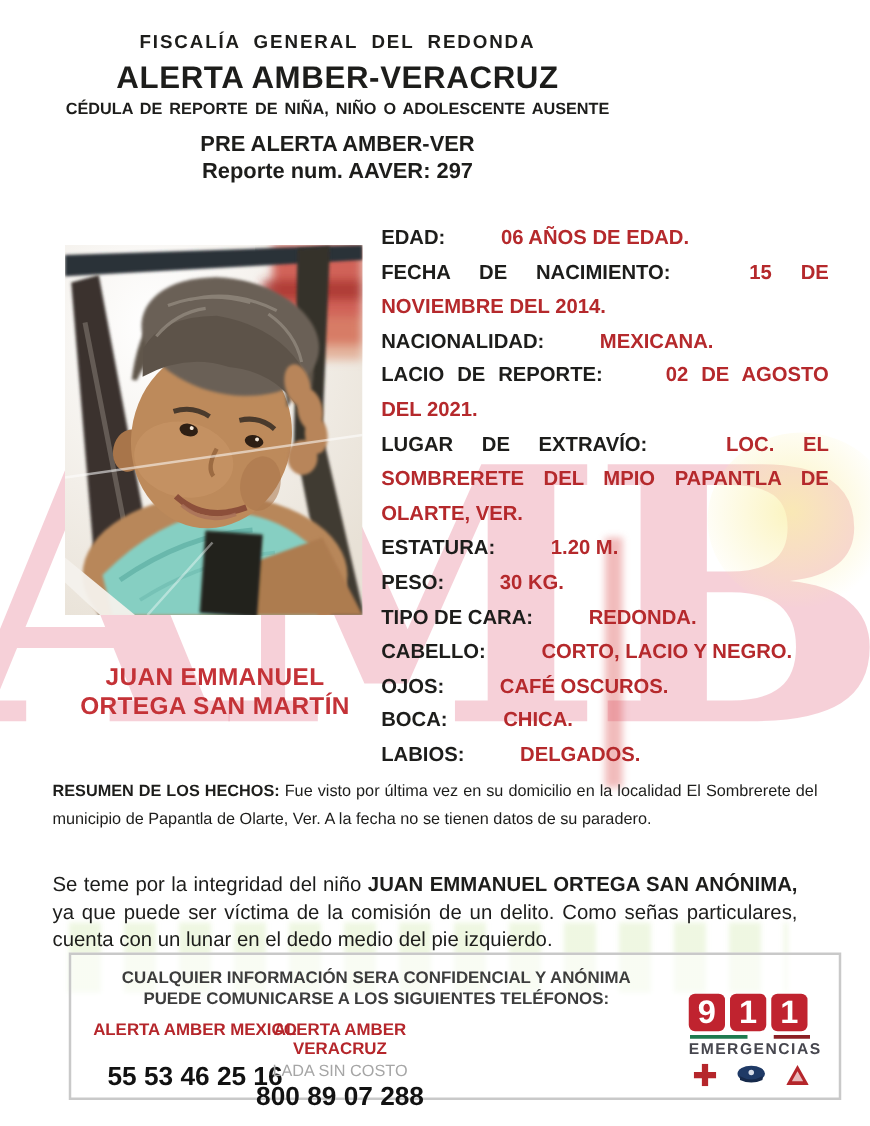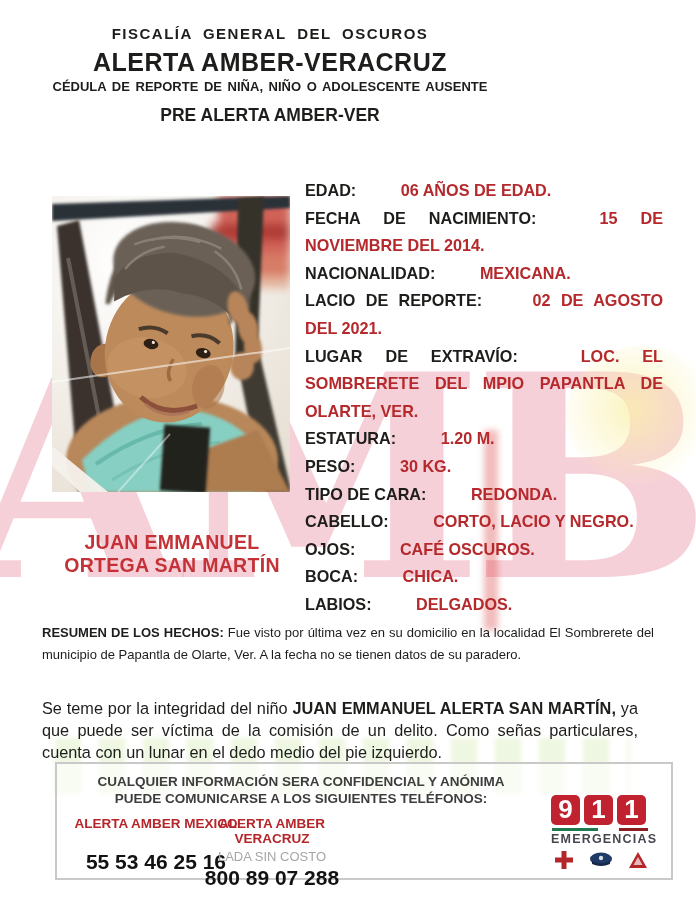--- a/index.html
+++ b/index.html
@@ -83,24 +83,25 @@
 <div class="wm">
   <div class="wm-amber">AMBER</div>
   <div class="wm-circle"></div>
   <div class="wm-streak"></div>
   <div class="wm-band"></div>
 </div>
 
 <div class="content">
 
   <div class="header">
-    <div class="h-org">FISCALÍA GENERAL DEL OSCUROS</div>
+    <div class="h-org">FISCALÍA GENERAL DEL REDONDA</div>
     <div class="h-title">ALERTA AMBER-VERACRUZ</div>
     <div class="h-sub">CÉDULA DE REPORTE DE NIÑA, NIÑO O ADOLESCENTE AUSENTE</div>
     <div class="h-pre">PRE ALERTA AMBER-VER</div>
+    <div class="h-rep">Reporte num. AAVER: 297</div>
   </div>
 
   <div class="photo">
     <svg width="238" height="296" viewBox="0 0 238 296" xmlns="http://www.w3.org/2000/svg">
       <defs>
         <filter id="soft">
             <feGaussianBlur stdDeviation="1.4"></feGaussianBlur>
           </filter>
         <filter id="soft3">
             <feGaussianBlur stdDeviation="4"></feGaussianBlur>
@@ -193,21 +194,21 @@
     <div class="field"><span class="fl">OJOS:</span> <span class="fv">CAFÉ OSCUROS.</span></div>
     <div class="field"><span class="fl">BOCA:</span> <span class="fv">CHICA.</span></div>
     <div class="field"><span class="fl">LABIOS:</span> <span class="fv">DELGADOS.</span></div>
   </div>
 
   <div class="summary">
     <span class="plabel">RESUMEN DE LOS HECHOS:</span><span> Fue visto por última vez en su domicilio en la localidad El Sombrerete del municipio de Papantla de Olarte, Ver. A la fecha no se tienen datos de su paradero.</span>
   </div>
 
   <div class="warning">
-    <span>Se teme por la integridad del niño </span><span class="wname">JUAN EMMANUEL ALERTA SAN MARTÍN,</span><span> ya que puede ser víctima de la comisión de un delito. Como señas particulares, cuenta con un lunar en el dedo medio del pie izquierdo.</span>
+    <span>Se teme por la integridad del niño </span><span class="wname">JUAN EMMANUEL ORTEGA SAN ANÓNIMA,</span><span> ya que puede ser víctima de la comisión de un delito. Como señas particulares, cuenta con un lunar en el dedo medio del pie izquierdo.</span>
   </div>
 
   <div class="fbox">
     <div class="fb-lines">
       <div>CUALQUIER INFORMACIÓN SERA CONFIDENCIAL Y ANÓNIMA</div>
       <div>PUEDE COMUNICARSE A LOS SIGUIENTES TELÉFONOS:</div>
     </div>
 
     <div class="fcol fcol-1">
       <div class="clabel">ALERTA AMBER MEXICO</div>

